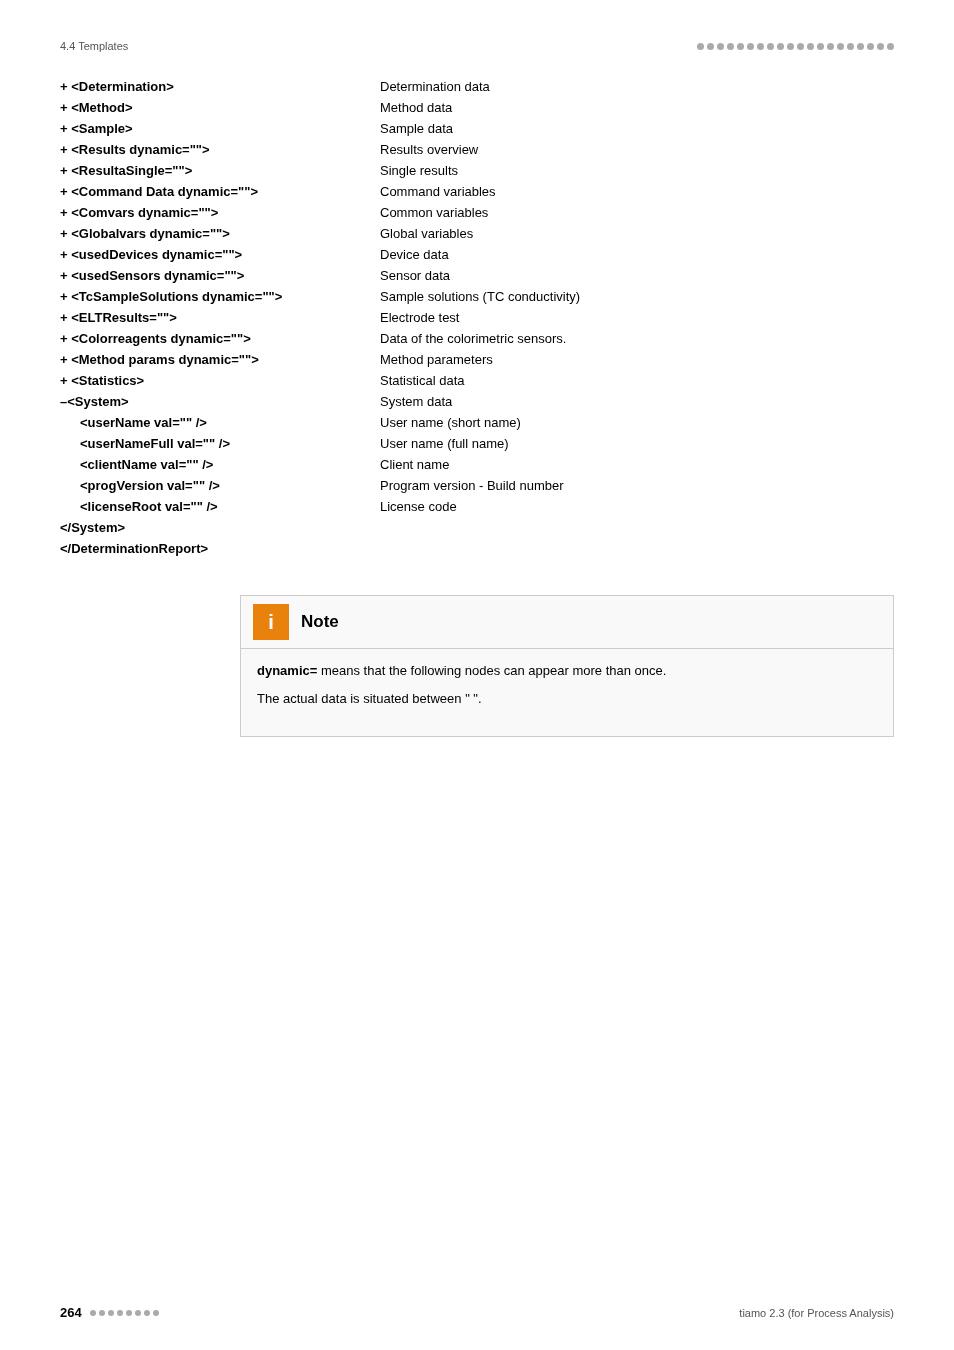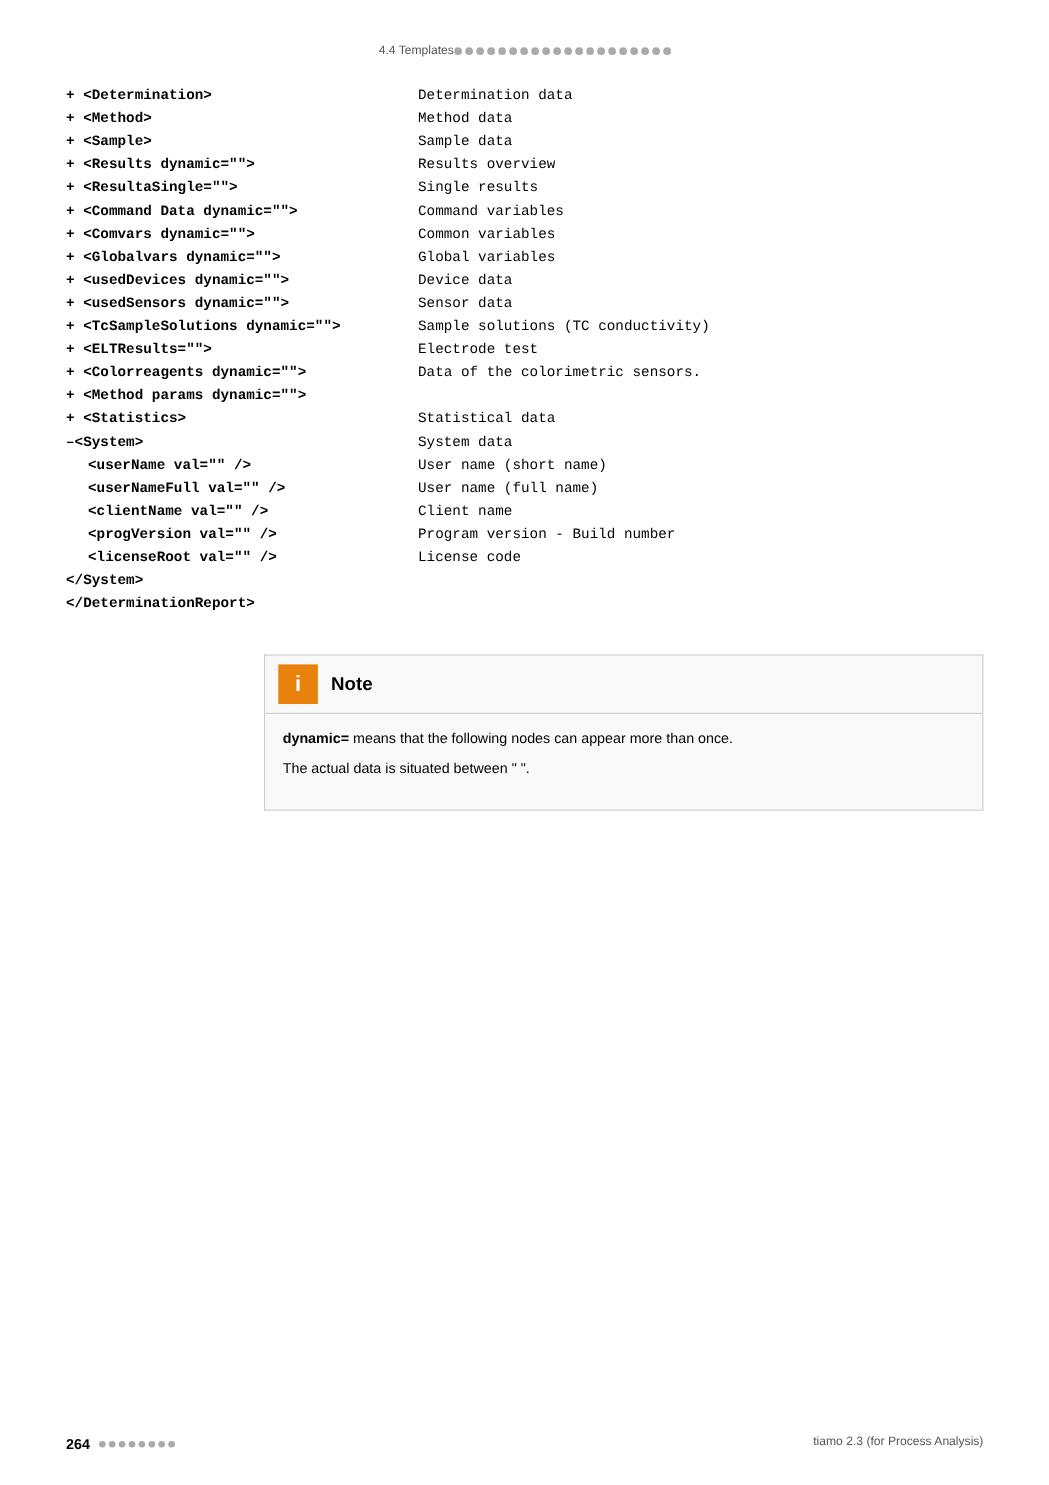--- a/index.html
+++ b/index.html
@@ -10,42 +10,41 @@
       color: #000;
       width: 954px;
       min-height: 1350px;
       position: relative;
     }
     .page {
       padding: 40px 60px 60px 60px;
     }
     .header {
       display: flex;
-      justify-content: center;
+      justify-content: space-between;
       align-items: center;
       margin-bottom: 24px;
     }
     .header-left {
       font-size: 11px;
       color: #555;
     }
     .header-right {
       display: flex;
       gap: 3px;
     }
     .header-dot {
       width: 7px;
       height: 7px;
       background: #aaa;
       border-radius: 50%;
       display: inline-block;
     }
     .table-section {
       margin-bottom: 36px;
-      font-family: Liberation Mono, monospace;
     }
     .table-row {
       display: flex;
       padding: 3px 0;
       align-items: flex-start;
     }
     .table-row .col-left {
       width: 320px;
       min-width: 320px;
       font-weight: bold;
@@ -103,21 +102,21 @@
     .note-body p:last-child {
       margin-bottom: 16px;
     }
     .footer {
       position: absolute;
       bottom: 30px;
       left: 60px;
       right: 60px;
       display: flex;
       justify-content: space-between;
-      align-items: flex-start;
+      align-items: center;
     }
     .footer-left {
       font-size: 13px;
       font-weight: bold;
     }
     .footer-dots {
       display: flex;
       gap: 3px;
       align-items: center;
     }
@@ -213,20 +212,21 @@
       <div class="table-row">
         <div class="col-left">+ &lt;ELTResults=""&gt;</div>
         <div class="col-right">Electrode test</div>
       </div>
       <div class="table-row">
         <div class="col-left">+ &lt;Colorreagents dynamic=""&gt;</div>
         <div class="col-right">Data of the colorimetric sensors.</div>
       </div>
       <div class="table-row">
         <div class="col-left">+ &lt;Method params dynamic=""&gt;</div>
+        <div class="col-right">Method parameters</div>
       </div>
       <div class="table-row">
         <div class="col-left">+ &lt;Statistics&gt;</div>
         <div class="col-right">Statistical data</div>
       </div>
       <div class="table-row minus-row">
         <div class="col-left">–&lt;System&gt;</div>
         <div class="col-right">System data</div>
       </div>
       <div class="table-row indent-row">

